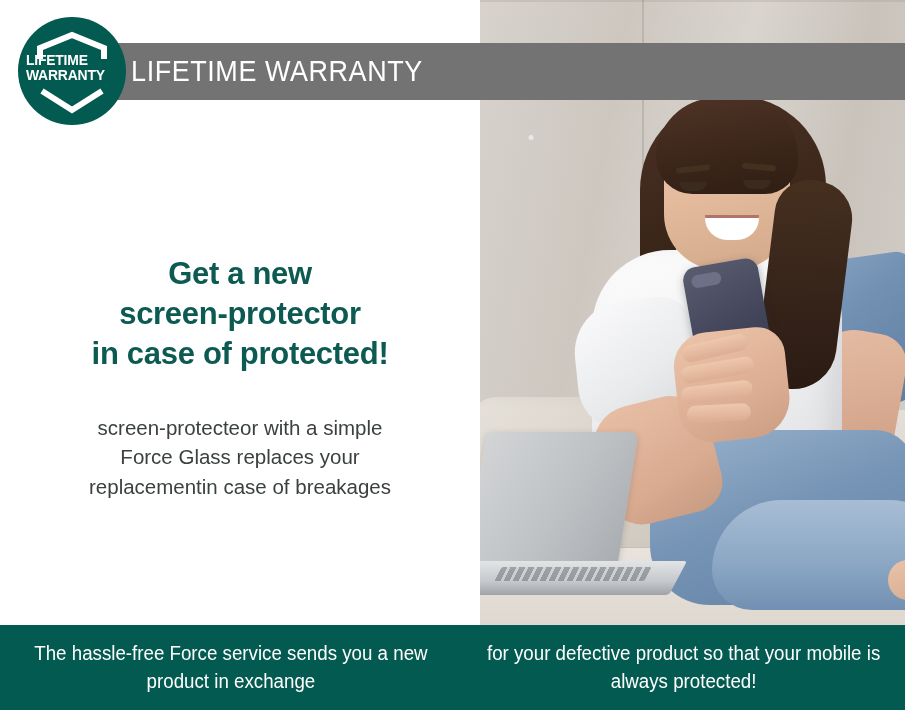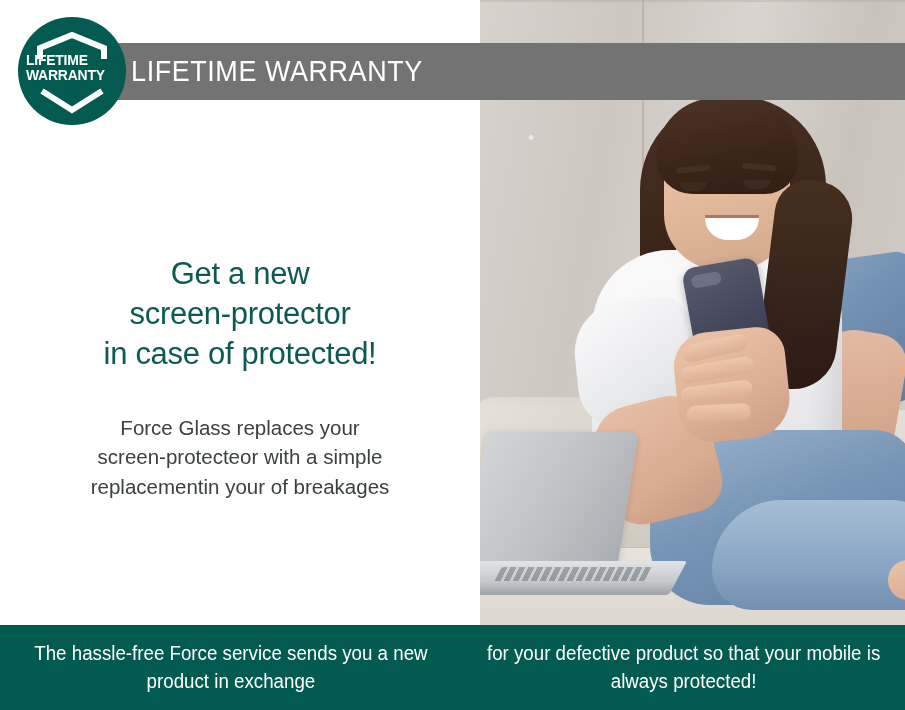--- a/index.html
+++ b/index.html
@@ -240,21 +240,21 @@
   .left-pane{
     position:absolute;
     left:0; top:130px; width:480px; height:495px;
     display:flex; flex-direction:column;
     align-items:center; justify-content:center;
     padding:0 28px;
   }
   .headline{
     color:#0C5A51;
     font-size:31px;
-    font-weight:normal;
+    font-weight:bold;
     line-height:1.28;
     text-align:center;
     margin-bottom:40px;
     letter-spacing:-.3px;
   }
   .headline span{ display:block; }
   .subcopy{
     color:#3B4140;
     font-size:20.5px;
     line-height:1.42;
@@ -350,23 +350,23 @@
     </div>
   </div>
 
   <div class="left-pane">
     <div class="headline">
       <span>Get a new</span>
       <span>screen-protector</span>
       <span>in case of protected!</span>
     </div>
     <div class="subcopy">
+      <span>screen-protecteor with a simple</span>
       <span>Force Glass replaces your</span>
-      <span>screen-protecteor with a simple</span>
-      <span>replacementin your of breakages</span>
+      <span>replacementin case of breakages</span>
     </div>
   </div>
 
   <div class="bottom-bar">
     <span>The hassle-free Force service sends you a new product in exchange</span>
     <span>for your defective product so that your mobile is always protected!</span>
   </div>
 
 </div>
 

